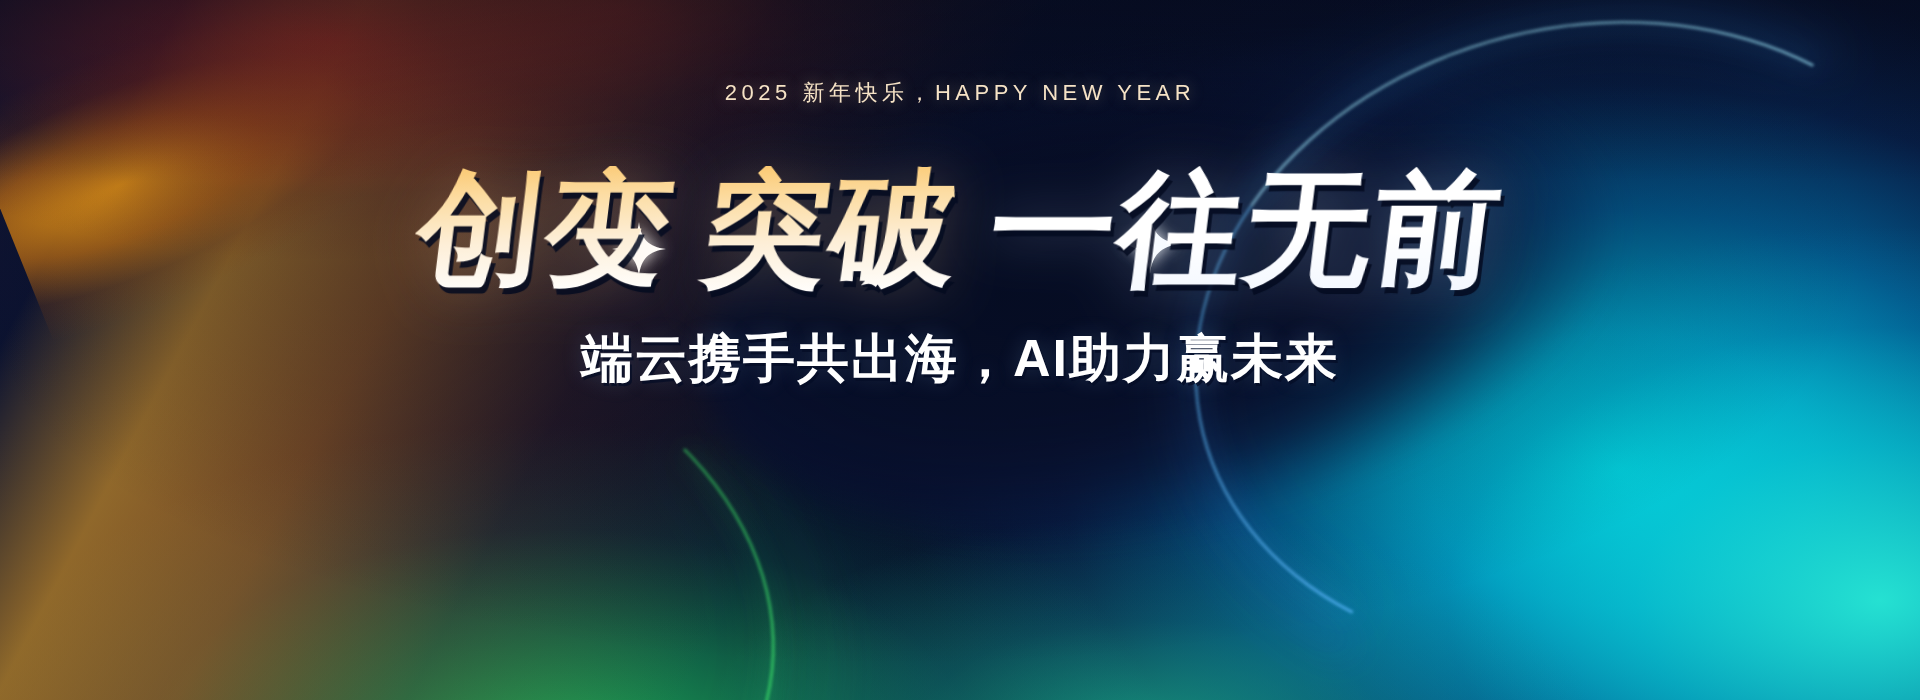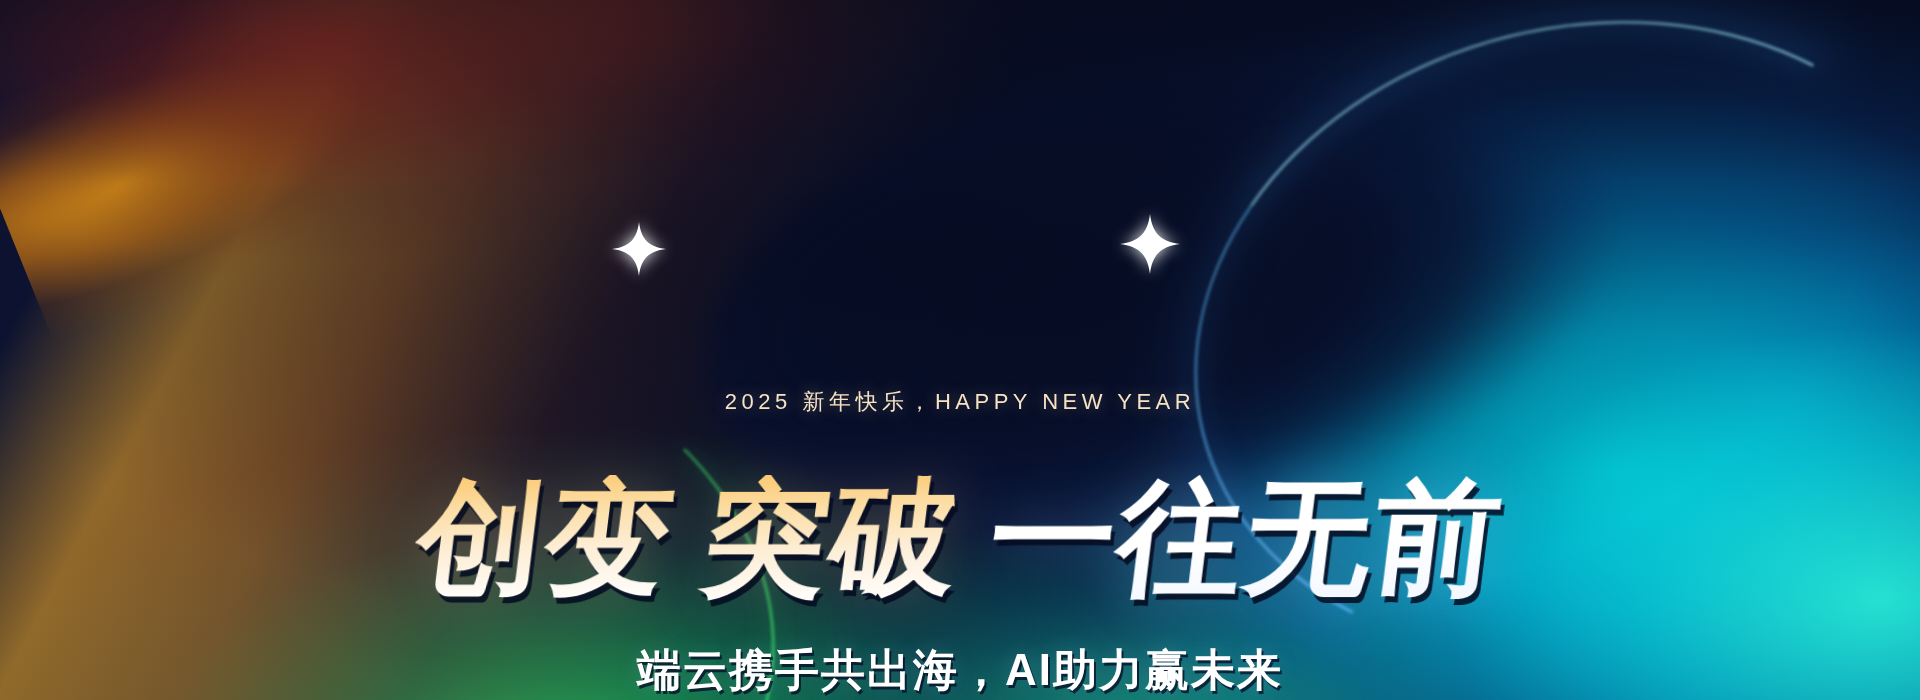--- a/index.html
+++ b/index.html
@@ -193,21 +193,20 @@
   }
 
   
   .content {
     position: absolute;
     inset: 0;
     display: flex;
     flex-direction: column;
     align-items: center;
     z-index: 5;
-    justify-content: flex-end;
   }
 
   .eyebrow {
     margin-top: 78px;
     font-size: 22px;
     letter-spacing: 4.5px;
     color: #f6e3c6;
     text-shadow: 0 0 16px rgba(255,220,170,0.35);
     white-space: nowrap;
     font-weight: 400;
@@ -246,22 +245,22 @@
     position: absolute;
     pointer-events: none;
     color: #ffffff;
     filter: drop-shadow(0 0 8px rgba(255,255,255,0.9));
   }
   .sparkle svg { display: block; }
   #sparkle-1 { left: 612px; top: 222px; }
   #sparkle-2 { left: 1120px; top: 214px; }
 
   .subhead {
-    margin-top: 40px;
-    font-size: 44px;
+    margin-top: 32px;
+    font-size: 52px;
     font-weight: 600;
     letter-spacing: 2px;
     color: #ffffff;
     white-space: nowrap;
     text-shadow: 2px 3px 0 rgba(4,12,38,0.75), 0 0 22px rgba(150,200,255,0.20);
   }
 </style>
 </head>
 <body>
 

